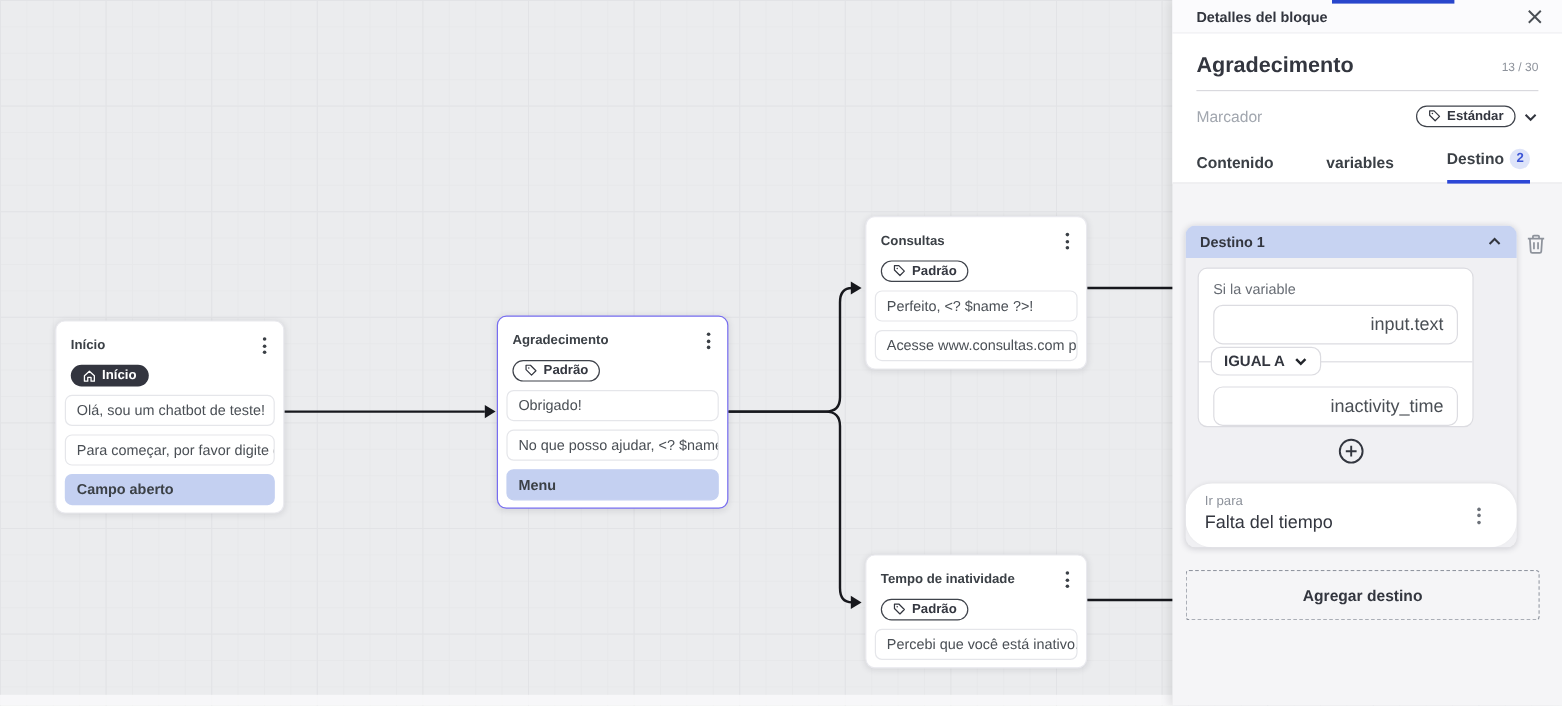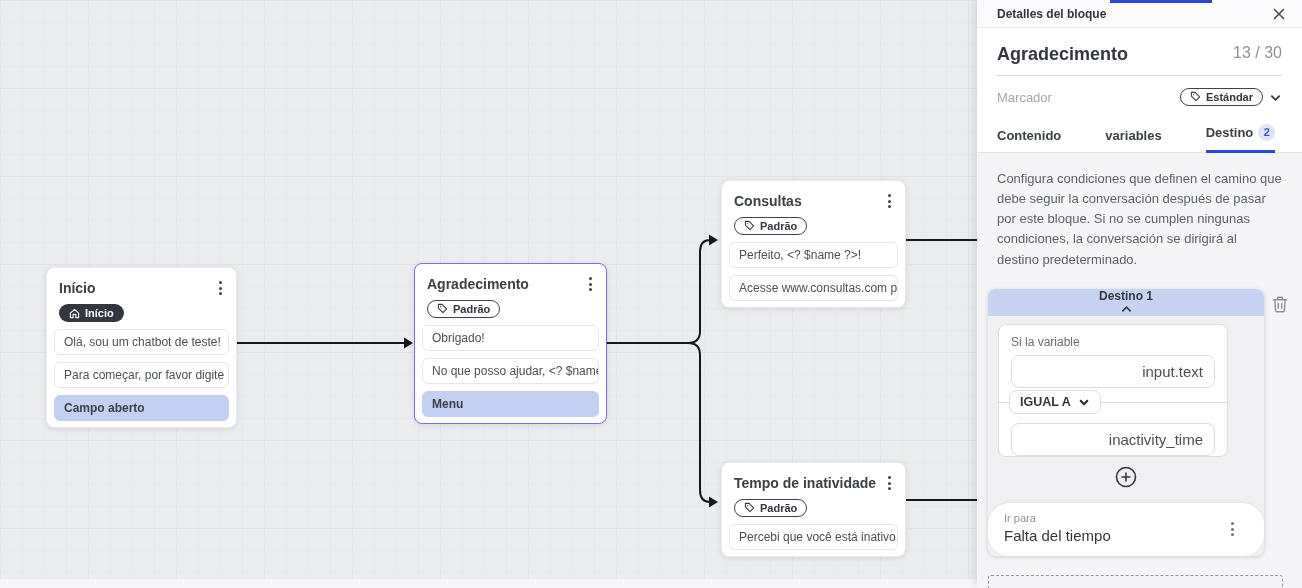--- a/index.html
+++ b/index.html
@@ -20,21 +20,21 @@
     background:rgba(249,249,250,0.85); }
 
   .edges { position:absolute; inset:0; pointer-events:none; }
 
   
   .block { position:absolute; background:#fff; border:1px solid #e9e9ee; border-radius:8px;
     box-shadow:0 1px 5px rgba(40,40,60,0.12); padding-bottom:6px; }
   .block.selected { border:1.5px solid #776df0; }
   .block-head { display:flex; justify-content:space-between; align-items:center;
     margin:11px 12px 0 12px; }
-  .block-title { font-size:14px; font-weight:700; color:#3b4046; }
+  .block-title { font-size:11px; font-weight:700; color:#3b4046; }
   .badge-row { margin:7px 12px 0 12px; display:flex; }
   .badge-dark { display:inline-flex; align-items:center; gap:5px; background:#33353f;
     color:#fff; font-size:11px; font-weight:700; border-radius:999px; padding:3px 10px; }
   .badge-outline { display:inline-flex; align-items:flex-start; gap:5px; background:#fff;
     border:1.2px solid #3f434b; color:#33363f; font-size:11px; font-weight:700;
     border-radius:999px; padding:2px 9px; }
   .block-items { padding:7px 7px 0 7px; }
   .block-item { background:#fff; border:1px solid #e5e6ea; border-radius:6px;
     padding:5px 9px; font-size:12px; color:#4a4f55; margin-bottom:7px;
     white-space:nowrap; overflow:hidden; }
@@ -51,42 +51,42 @@
     background:#f5f5f7; box-shadow:-3px 0 8px rgba(0,0,0,0.10); }
   .panel-blue-strip { position:absolute; left:133px; top:0; width:102px; height:3px;
     background:#2946cc; }
   .panel-topbar { height:28px; background:#fbfbfd; border-bottom:1px solid #ededf0;
     display:flex; align-items:center; justify-content:space-between; padding:0 16px 0 20px; }
   .panel-topbar-title { font-size:12px; font-weight:700; color:#33363f; }
   .panel-white { background:#fff; padding:0 20px; border-bottom:1px solid #e6e6ea; }
   .title-row { display:flex; justify-content:space-between; align-items:flex-end;
     padding:16px 0 10px 0; border-bottom:1px solid #d9d9de; }
   .panel-block-name { font-size:18px; font-weight:700; color:#33363f; }
-  .name-counter { font-size:16px; color:#8d929b; padding-bottom:3px; }
+  .name-counter { font-size:10px; color:#8d929b; padding-bottom:3px; }
   .marcador-row { display:flex; justify-content:space-between; align-items:center;
     padding:12px 0; }
   .marcador-label { font-size:13px; color:#a2a7af; }
   .marcador-right { display:flex; align-items:center; gap:6px; }
   .tabs { display:flex; align-items:flex-end; gap:44px; padding-top:6px; }
   .tab { font-size:13px; font-weight:700; color:#3b4046; padding-bottom:9px;
     display:flex; align-items:center; cursor:pointer; position:relative; }
   .tab.active { border-bottom:3px solid #2c47d6; margin-bottom:-1px; }
   .tab-badge { width:17px; height:17px; border-radius:50%; background:#dee4f9;
     color:#3c55d6; font-size:11px; font-weight:700; text-align:center; line-height:17px;
     margin-left:5px; }
   .tabs .kebab { margin-left:auto; margin-bottom:10px; }
 
   .panel-body { padding:16px 0 0 0; }
   .desc { margin:0 20px; font-size:13px; line-height:1.55; color:#5d626a; }
 
   .dest-row { display:flex; align-items:flex-start; margin:19px 0 0 11px; }
   .dest-card { width:276px; border-radius:8px; background:#f0f0f3;
     box-shadow:0 1px 5px rgba(40,40,60,0.18); overflow:hidden; }
   .dest-head { height:27px; background:#c7d3f2; display:flex; align-items:center;
-    justify-content:space-between; padding:0 12px; cursor:pointer;flex-direction:column; }
+    justify-content:space-between; padding:0 12px; cursor:pointer; }
   .dest-head-title { font-size:12px; font-weight:700; color:#33363f; }
   .trash-btn { margin:7px 0 0 8px; cursor:pointer; }
 
   .dest-body { padding:8px 36px 0 10px; }
   .cond-box { background:#fff; border:1px solid #dcdce1; border-radius:8px; }
   .cond-sec1 { padding:10px 12px 14px 12px; }
   .cond-label { font-size:12px; color:#686d75; margin-bottom:6px; }
   .cond-input { width:100%; height:33px; border:1px solid #dcdce1; border-radius:8px;
     background:#fff; font-family:"Liberation Sans", sans-serif; font-size:15px;
     color:#4a4f55; padding:0 11px; outline:none;text-align:right; }
@@ -267,21 +267,20 @@
       </span>
       <span class="kebab blue">
           <i></i>
           <i></i>
           <i></i>
         </span>
     </div>
   </div>
 
   <div class="panel-body">
-    <p class="desc">Configura condiciones que definen el camino que debe seguir la conversación después de pasar por este bloque. Si no se cumplen ningunas condiciones, la conversación se dirigirá al destino predeterminado.</p>
 
     <div class="dest-row">
       <div class="dest-card">
         <div class="dest-head">
           <span class="dest-head-title">Destino 1</span>
           <svg width="13" height="13" viewBox="0 0 14 14" fill="none" stroke="#33363f" stroke-width="1.8">
               <path d="M2.5 9 L7 4.5 L11.5 9"></path>
             </svg>
         </div>
         <div class="dest-body">

